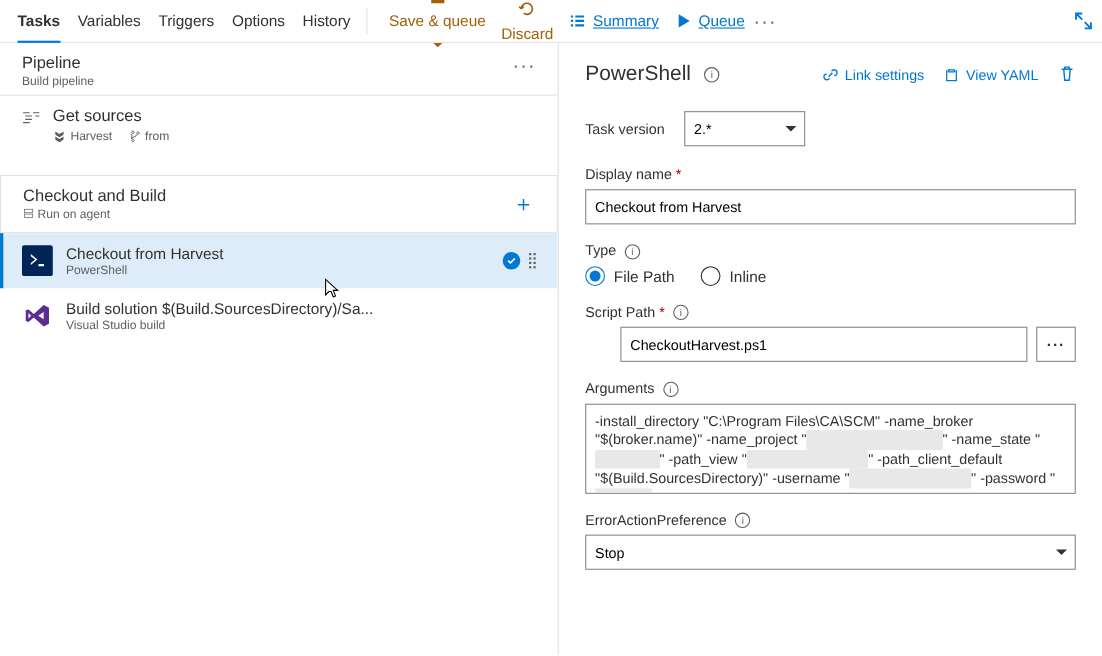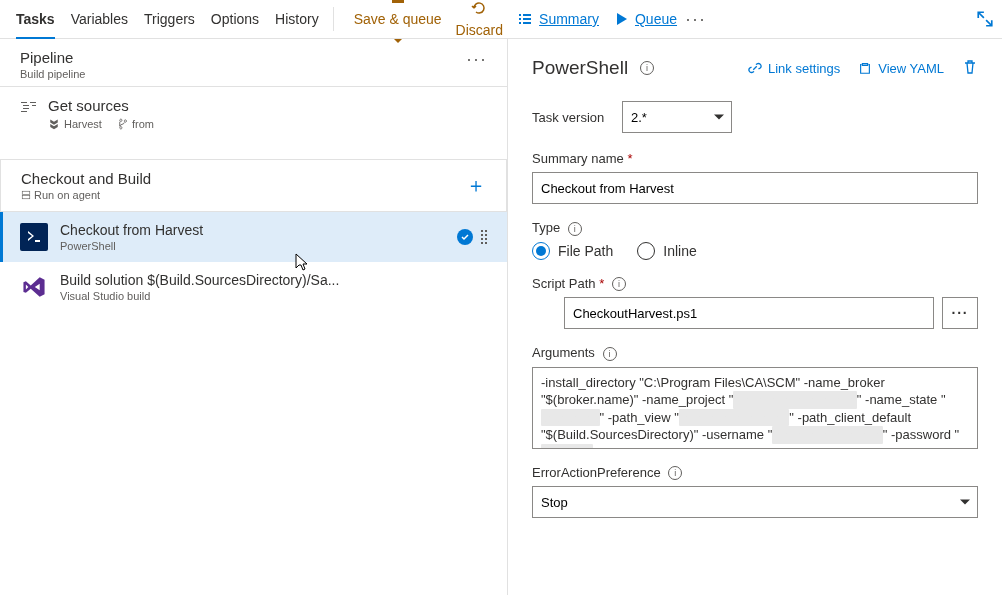--- a/index.html
+++ b/index.html
@@ -259,21 +259,21 @@
       <label>Task version</label>
       <div class="select-wrap">
         <select>
           <option>2.*</option>
         </select>
       </div>
     </div>
 
     <div class="form-group">
       <label class="form-label">
-        <span>Summary name</span> <span class="req">*</span>
+        <span>Display name</span> <span class="req">*</span>
       </label>
       <input type="text" value="Checkout from Harvest" style="">
     </div>
 
     <div class="form-group">
       <label class="form-label">
         <span>Type</span>
         <span class="info-ic">i</span>
       </label>
       <div class="radio-row">

